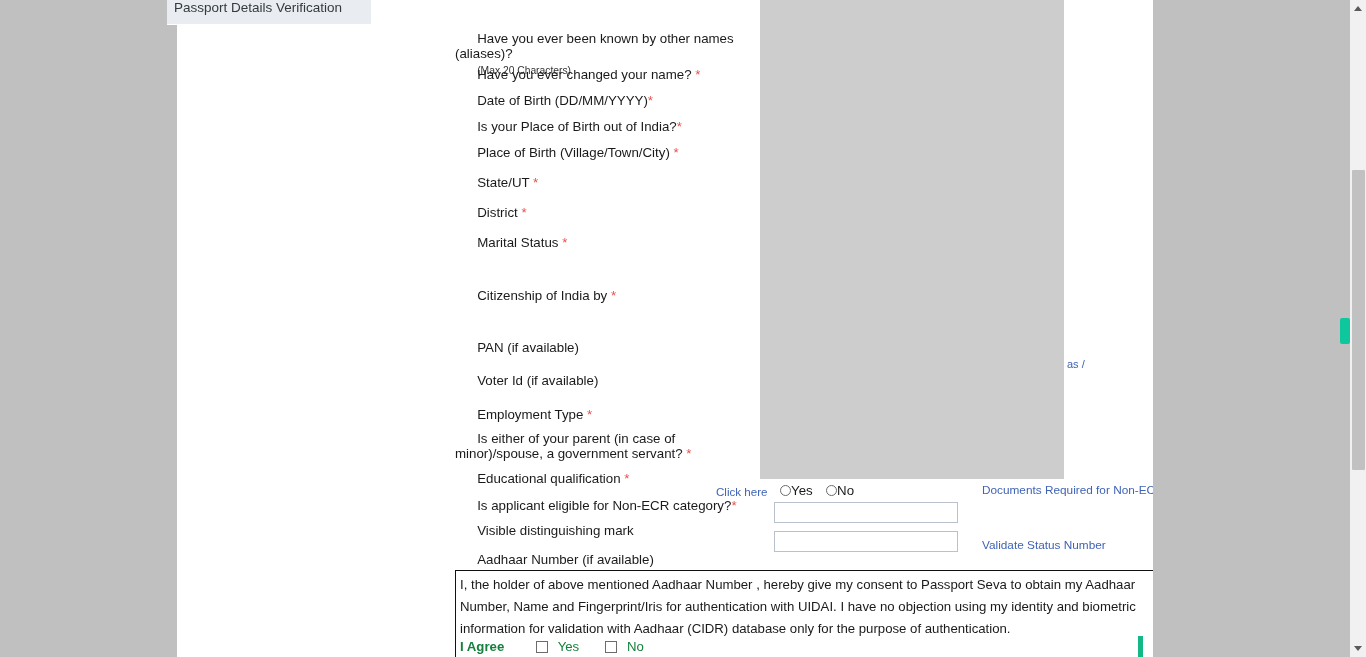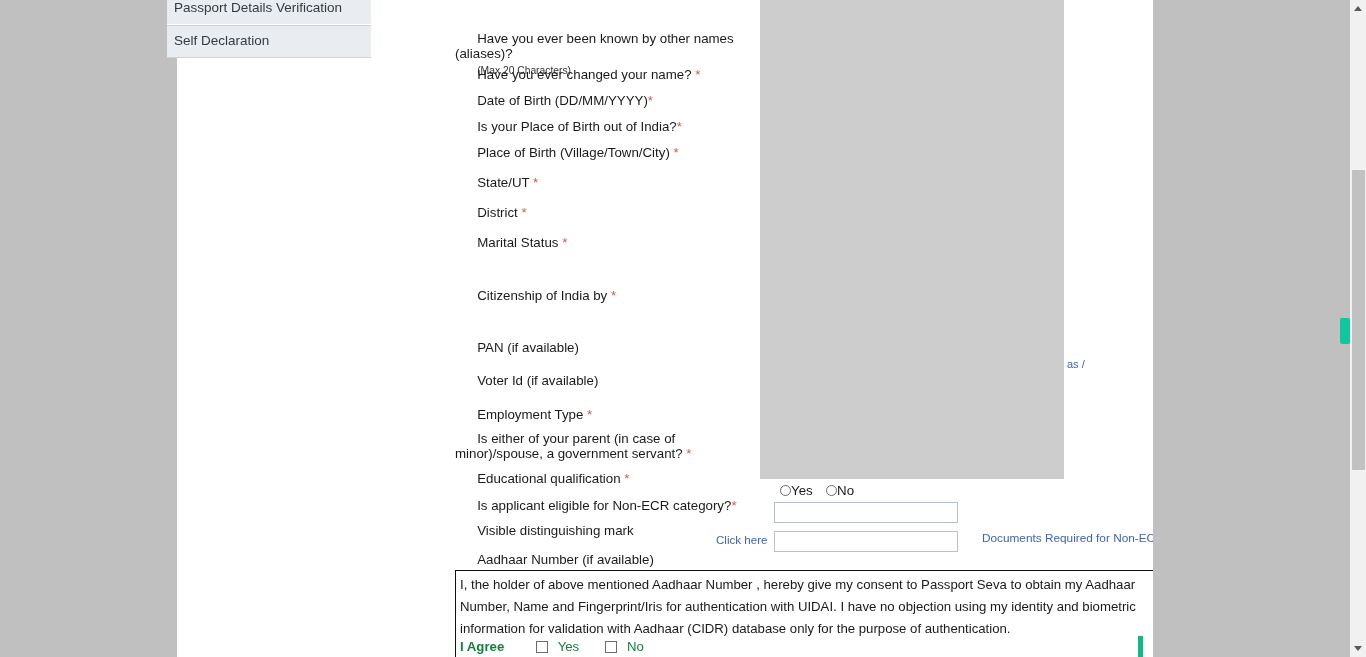--- a/index.html
+++ b/index.html
@@ -64,21 +64,20 @@
   .small-note {
     font-size: 10.3px;
     color: #333;
   }
   .link {
     color: #3f63b5;
     font-size: 11.6px;
     text-decoration: none;
     cursor: pointer;
     position: absolute;
-    margin-top: 48px;
   }
   .link.lg { font-size: 11.8px; }
   
   .txtinput {
     position: absolute;
     width: 184px; height: 21px;
     border: 1px solid #b9c2cc;
     background: #ffffff;
     box-sizing: border-box;
   }
@@ -208,23 +207,20 @@
 </head>
 <body>
 
 <div id="root">
 
   <div class="page-white"></div>
 
   <div class="sidebar">
     <div class="sidebar-item first">
       <span>Passport Details Verification</span>
-    </div>
-    <div class="sidebar-item second">
-      <span>Self Declaration</span>
     </div>
   </div>
 
   <div class="form">
 
     <div class="lbl" style="top:15px; width:300px;">
       <span>Have you ever been known by other names (aliases)?</span>
       <span class="small-note">(Max 20 Characters)</span>
     </div>
 

